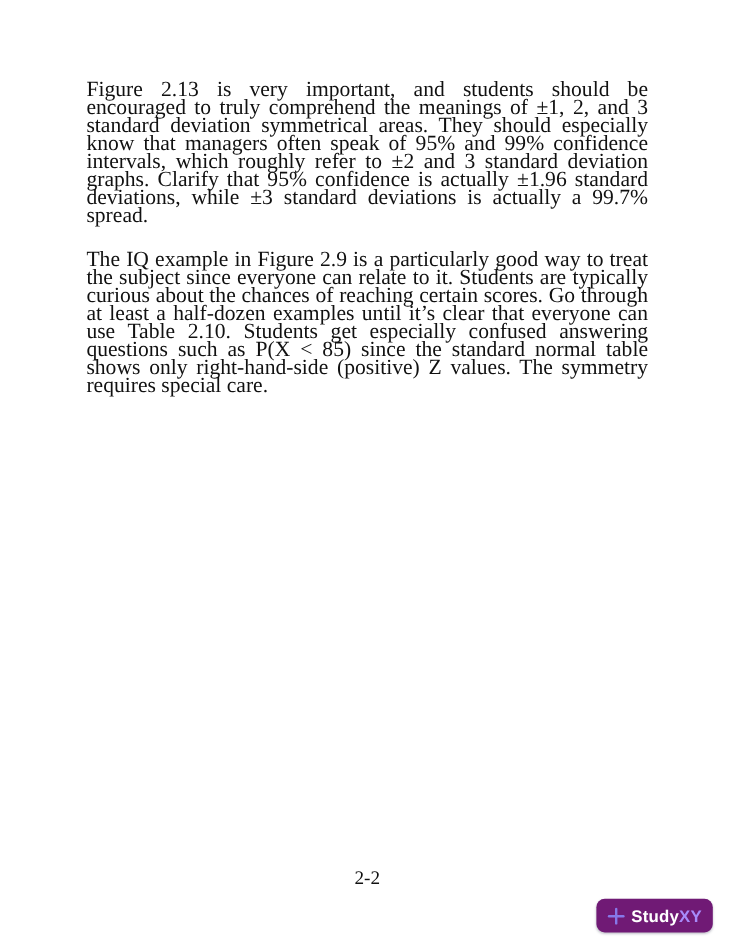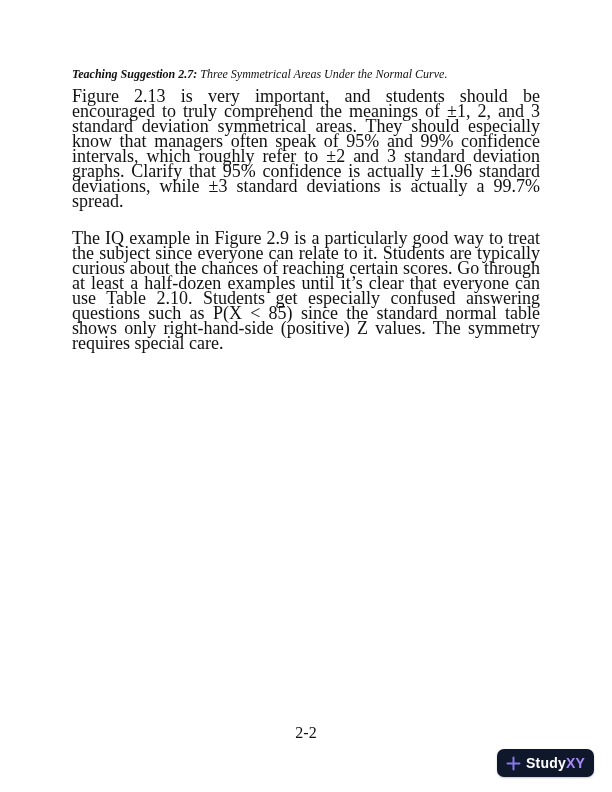--- a/index.html
+++ b/index.html
@@ -74,33 +74,30 @@
     white-space: nowrap;
   }
   .brand-primary { color: #ffffff; }
 </style>
 </head>
 <body>
 
 <div class="page-content">
 
   <div class="section">
-    <p class="suggestion-heading">
-      <span class="heading-label">Teaching Suggestion 2.7:</span><span class="heading-title"> Three Symmetrical Areas Under the Normal Curve.</span>
-    </p>
     <p class="body-paragraph"><span>Figure 2.13 is very important, and students should be encouraged to truly comprehend the meanings of ±1, 2, and 3 standard deviation symmetrical areas. They should especially know that managers often speak of 95% and 99% confidence intervals, which roughly refer to ±2 and 3 standard deviation graphs. Clarify that 95% confidence is actually ±1.96 standard deviations, while ±3 standard deviations is actually a 99.7% spread.</span></p>
   </div>
 
   <div class="section">
     <p class="body-paragraph"><span>The IQ example in Figure 2.9 is a particularly good way to treat the subject since everyone can relate to it. Students are typically curious about the chances of reaching certain scores. Go through </span><span class="seg-italic">at least</span><span> a half-dozen examples until it’s clear that everyone can use Table 2.10. Students get especially confused answering questions such as </span><span class="seg-italic">P(X</span><span> &lt; 85) since the standard normal table shows only right-hand-side (positive) </span><span class="seg-italic">Z</span><span> values. The symmetry requires special care.</span></p>
   </div>
 
 </div>
 
 <div class="page-number">2-2</div>
 
-<div class="brand-badge" style="background: #0f172a;">
+<div class="brand-badge" style="background: #701a75;">
   <svg class="brand-plus-icon" viewBox="0 0 15 15" aria-hidden="true">
     <line x1="7.5" y1="1.5" x2="7.5" y2="13.5" stroke-width="2" stroke-linecap="round" stroke="#8678e9"></line>
     <line x1="1.5" y1="7.5" x2="13.5" y2="7.5" stroke-width="2" stroke-linecap="round" stroke="#8678e9"></line>
   </svg>
   <span class="brand-text"><span class="brand-primary">Study</span><span class="brand-accent" style="color: rgb(167, 139, 250);">XY</span></span>
 </div>
 
 </body></html>

